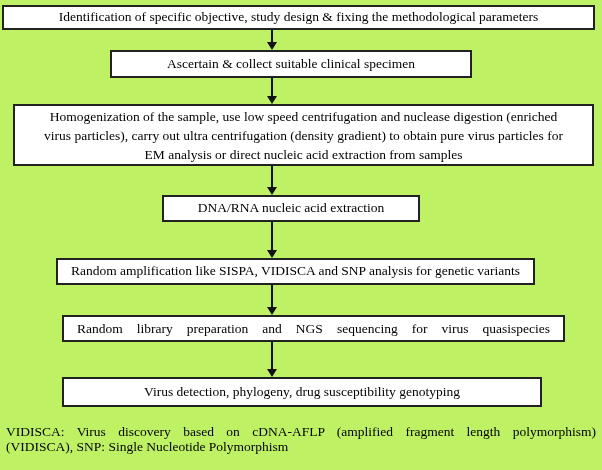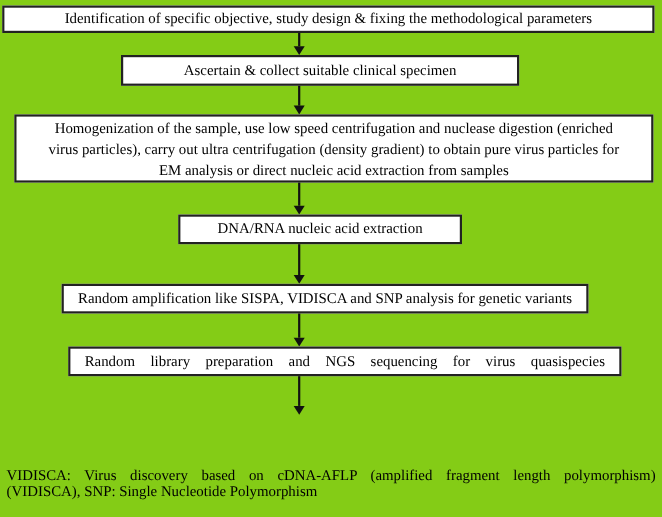--- a/index.html
+++ b/index.html
@@ -1,20 +1,20 @@
 <!DOCTYPE html>
 <html><head>
 <meta charset="utf-8">
 <style>
   html, body { margin: 0; padding: 0; background: #ffffff; }
   #figure {
     position: relative;
     width: 602px;
     height: 470px;
-    background: #84cc16;
+    background: #bef264;
     font-family: "Liberation Serif", "DejaVu Serif", serif;
     color: #000000;
     overflow: hidden;
   }
   .box {
     position: absolute;
     box-sizing: border-box;
     border: 2px solid #222222;
     background: #ffffff;
     display: flex;
@@ -122,19 +122,20 @@
     <div class="head"></div>
   </div>
 
   <div id="box6" class="box">Random library preparation and NGS sequencing for virus quasispecies</div>
 
   <div id="arrow6" class="arrow">
     <div class="shaft"></div>
     <div class="head"></div>
   </div>
 
+  <div id="box7" class="box">Virus detection, phylogeny, drug susceptibility genotyping</div>
 
   <div id="footnote">
     <div id="fn-line2" class="fn-line fn-justify">VIDISCA: Virus discovery based on cDNA-AFLP (amplified fragment length polymorphism)</div>
     <div id="fn-line3" class="fn-line">(VIDISCA), SNP: Single Nucleotide Polymorphism</div>
   </div>
 
 </div>
 
 </body></html>

